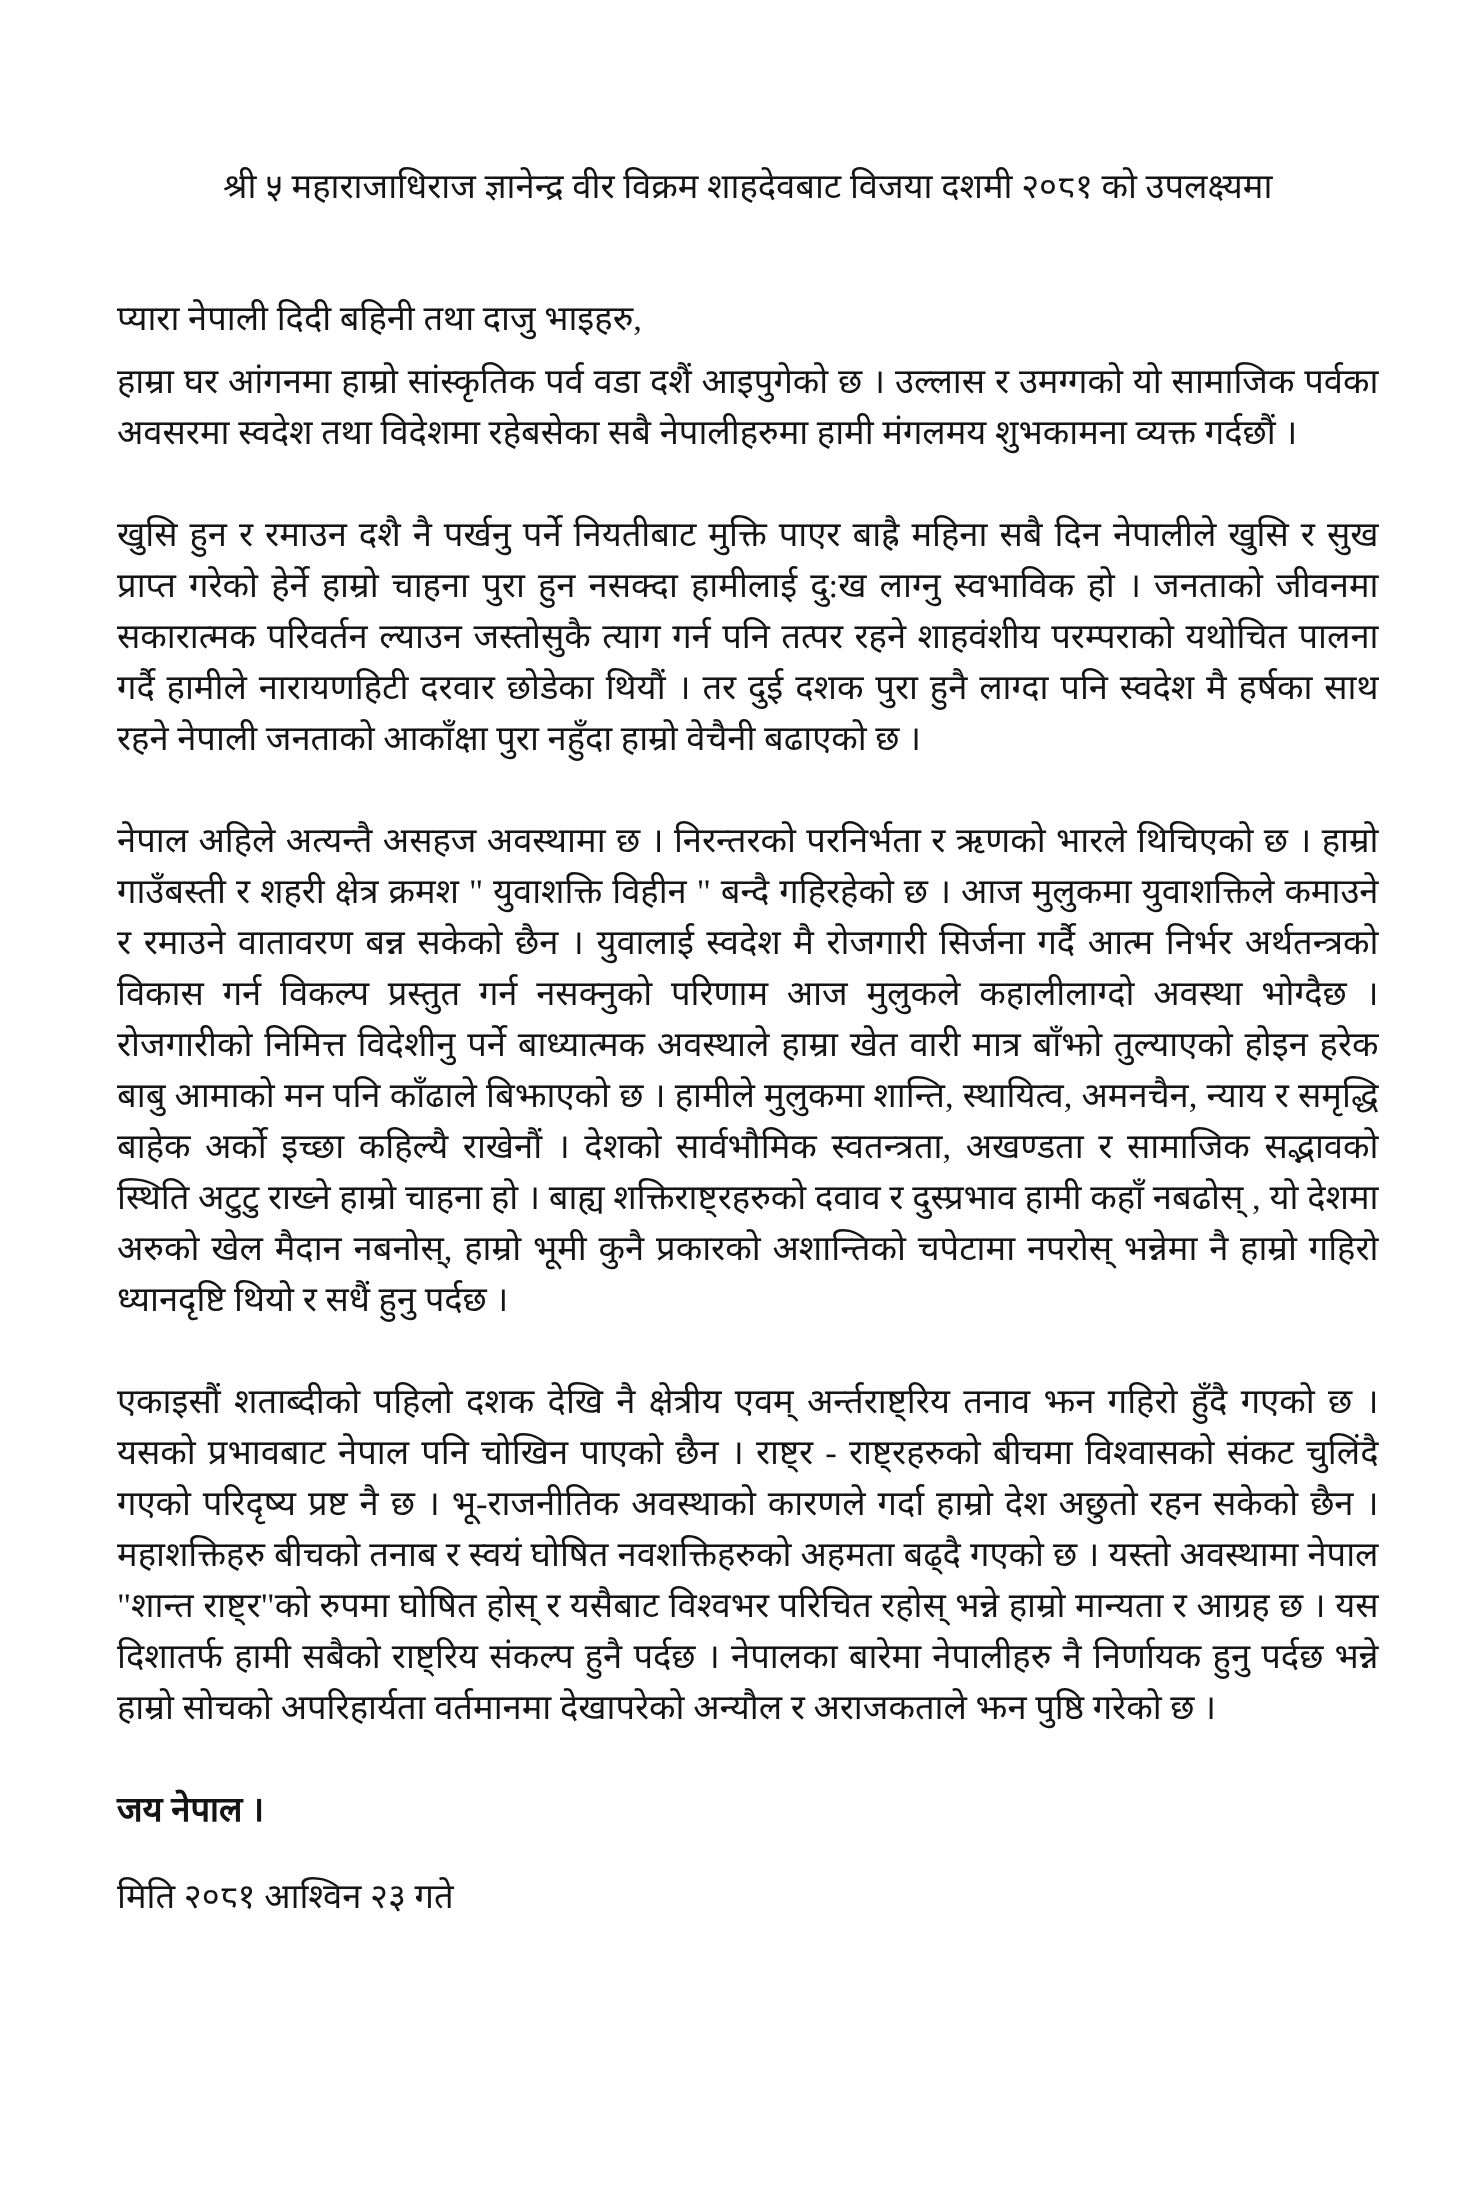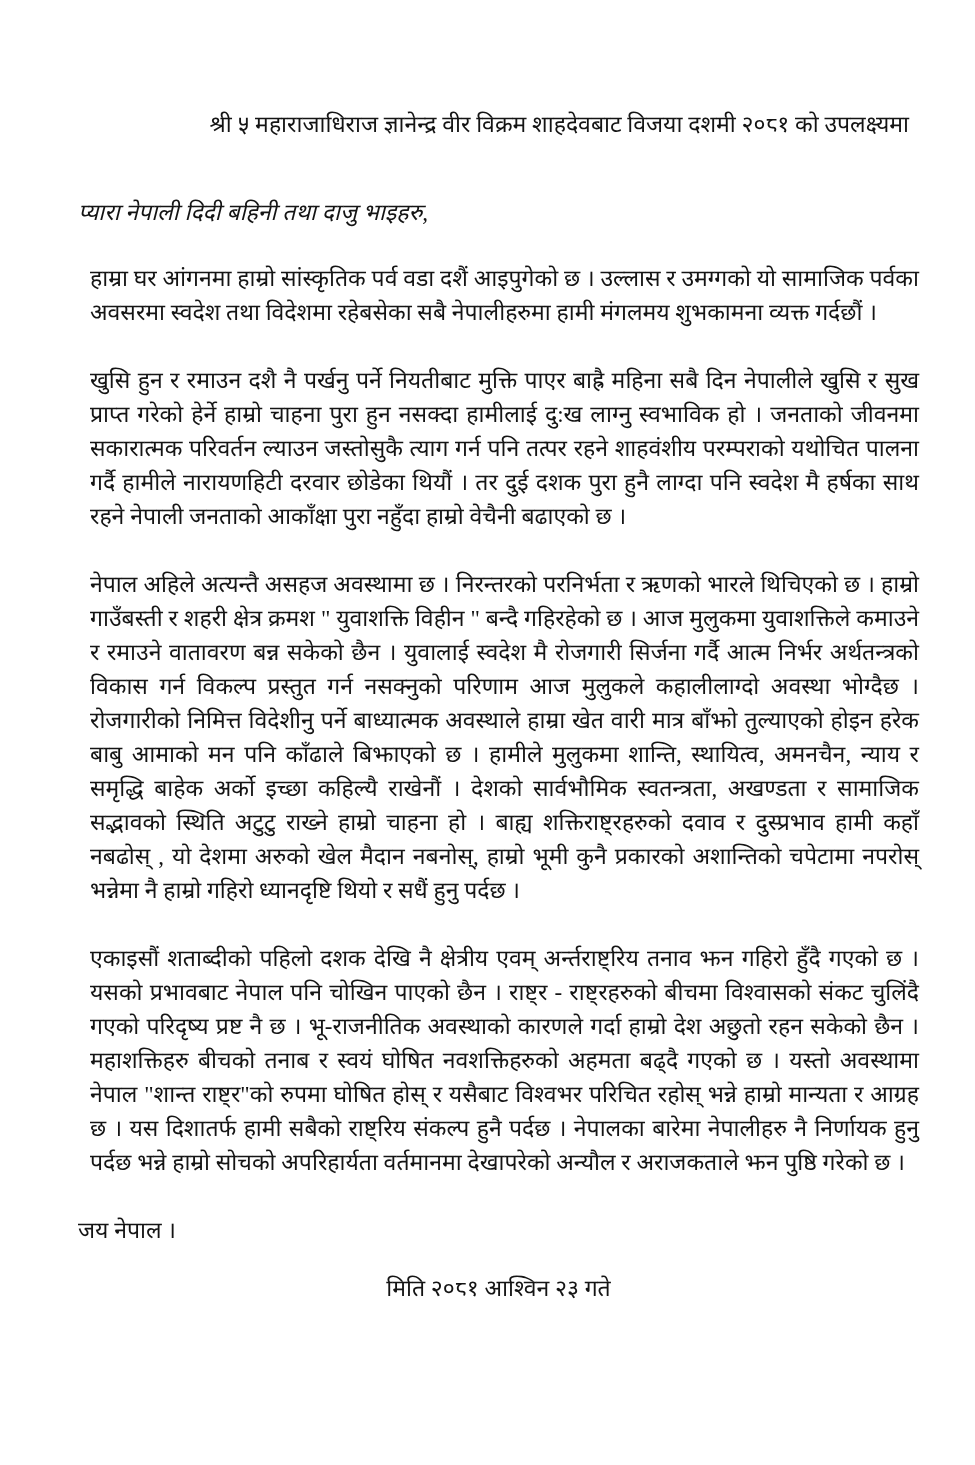--- a/index.html
+++ b/index.html
@@ -13,43 +13,42 @@
     min-height: 1465px;
     box-sizing: border-box;
     background: #ffffff;
     color: #141414;
     font-family: "Liberation Serif", "DejaVu Serif", serif;
     font-size: 23px;
     line-height: 34px;
     padding: 98px 56px 60px 78px;
   }
   .title-block {
-    text-align: right;
+    text-align: center;
     margin: 0 10px 44px 10px;
   }
   .title-line {
     line-height: 54px;
   }
   .greeting {
-    margin: 0 0 32px 0;
-    font-style: italic;
+    margin: 0 0 8px 0;
   }
   .para {
     text-align: justify;
-    margin: 0 0 34px 12px;
+    margin: 0 0 34px 0;
   }
   .closing-line {
     margin: 0 0 24px 0;
   }
   .salutation {
     margin: 0 0 24px 0;
+    font-weight: bold;
   }
   .date-line {
     margin: 0;
-    text-align: center;
   }
 </style>
 </head>
 <body>
 
 <div class="page">
 
   <div class="title-block">
     <div class="title-line">श्री ५ महाराजाधिराज ज्ञानेन्द्र वीर विक्रम शाहदेवबाट विजया दशमी २०८१ को उपलक्ष्यमा</div>
   </div>

